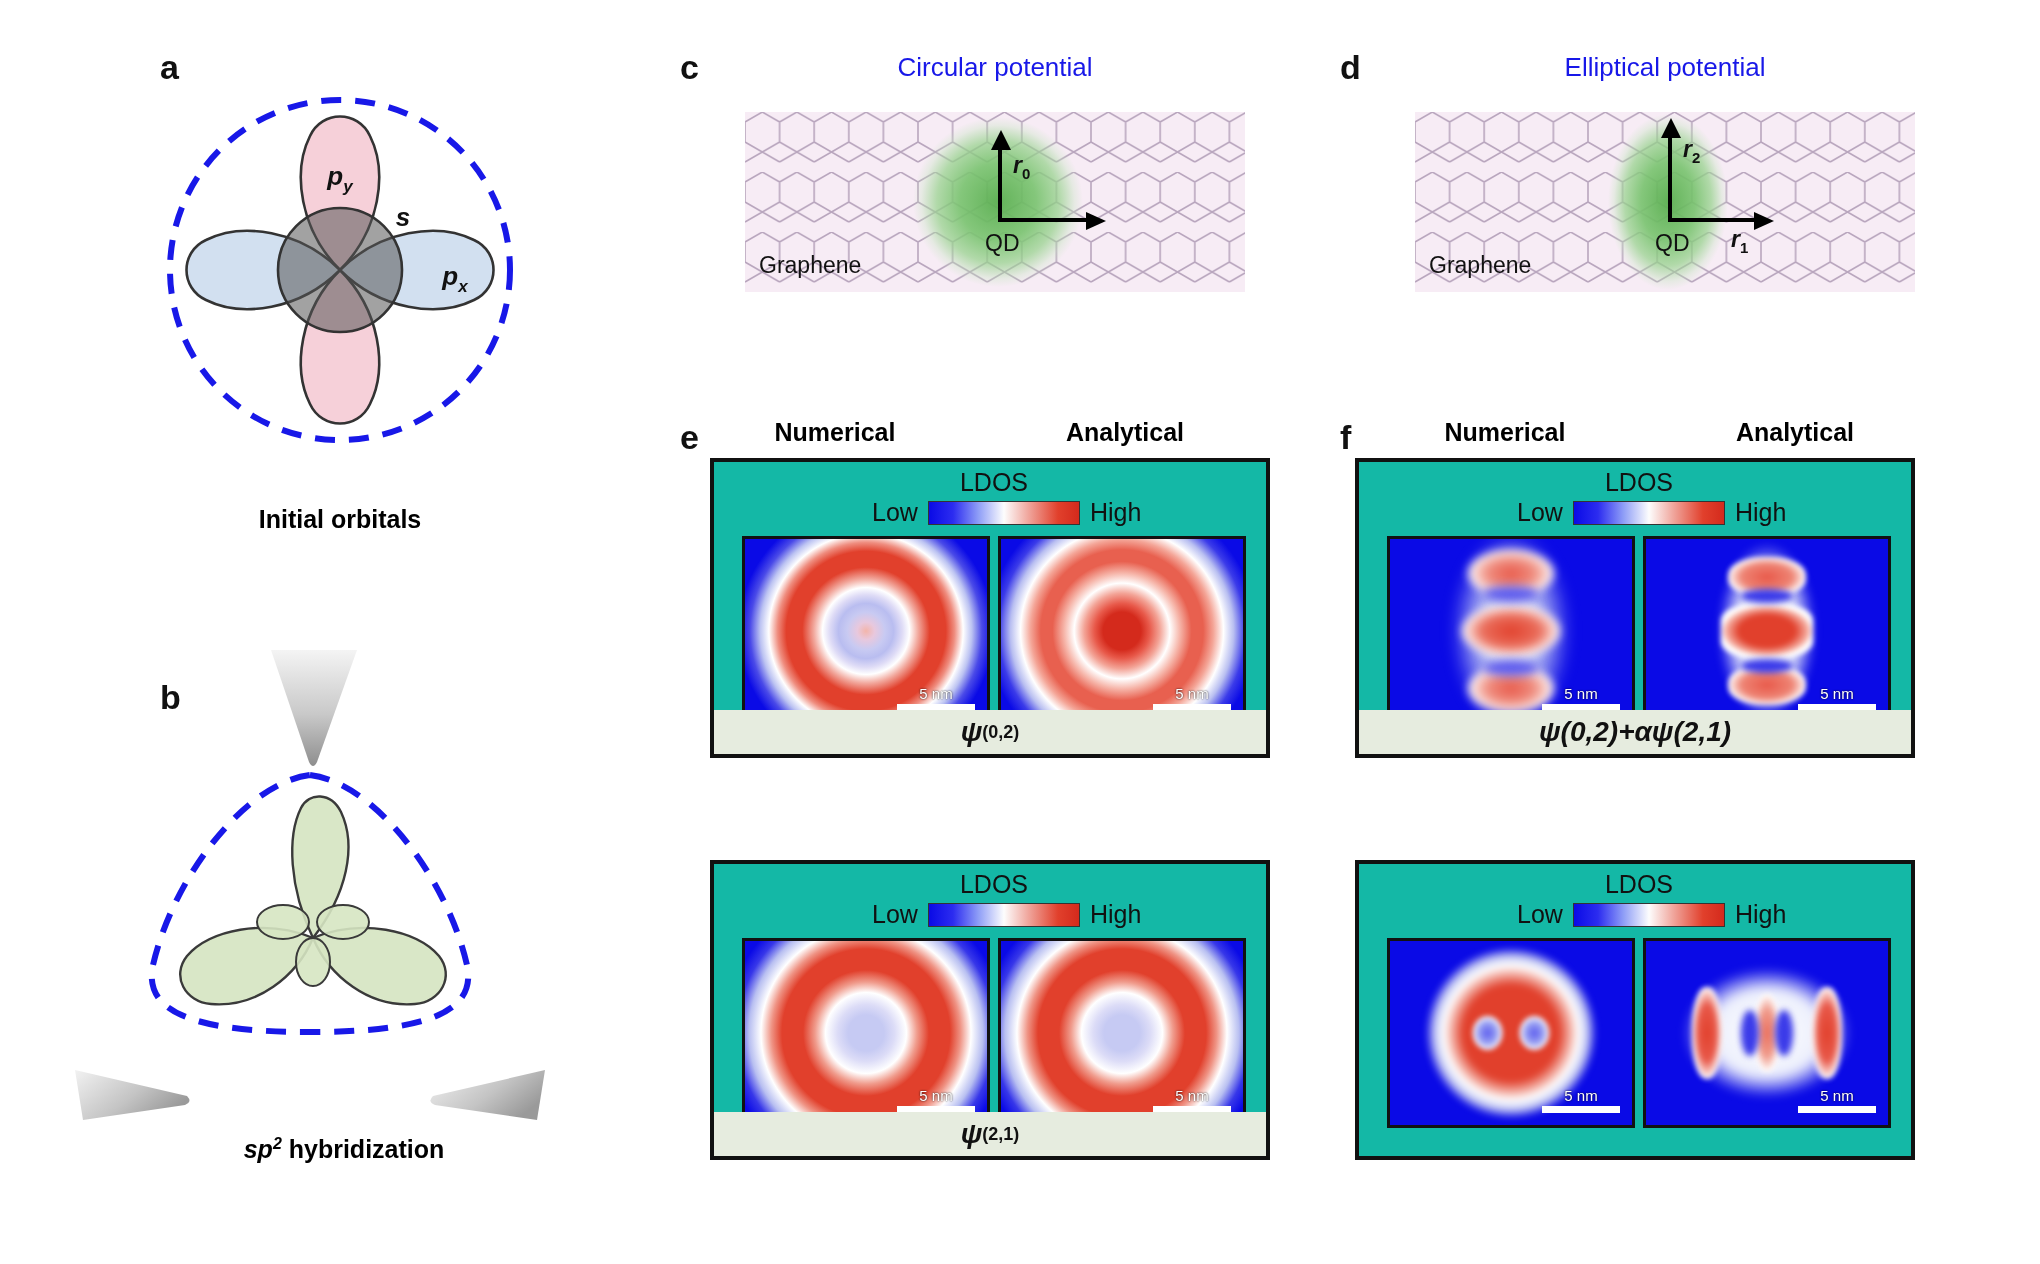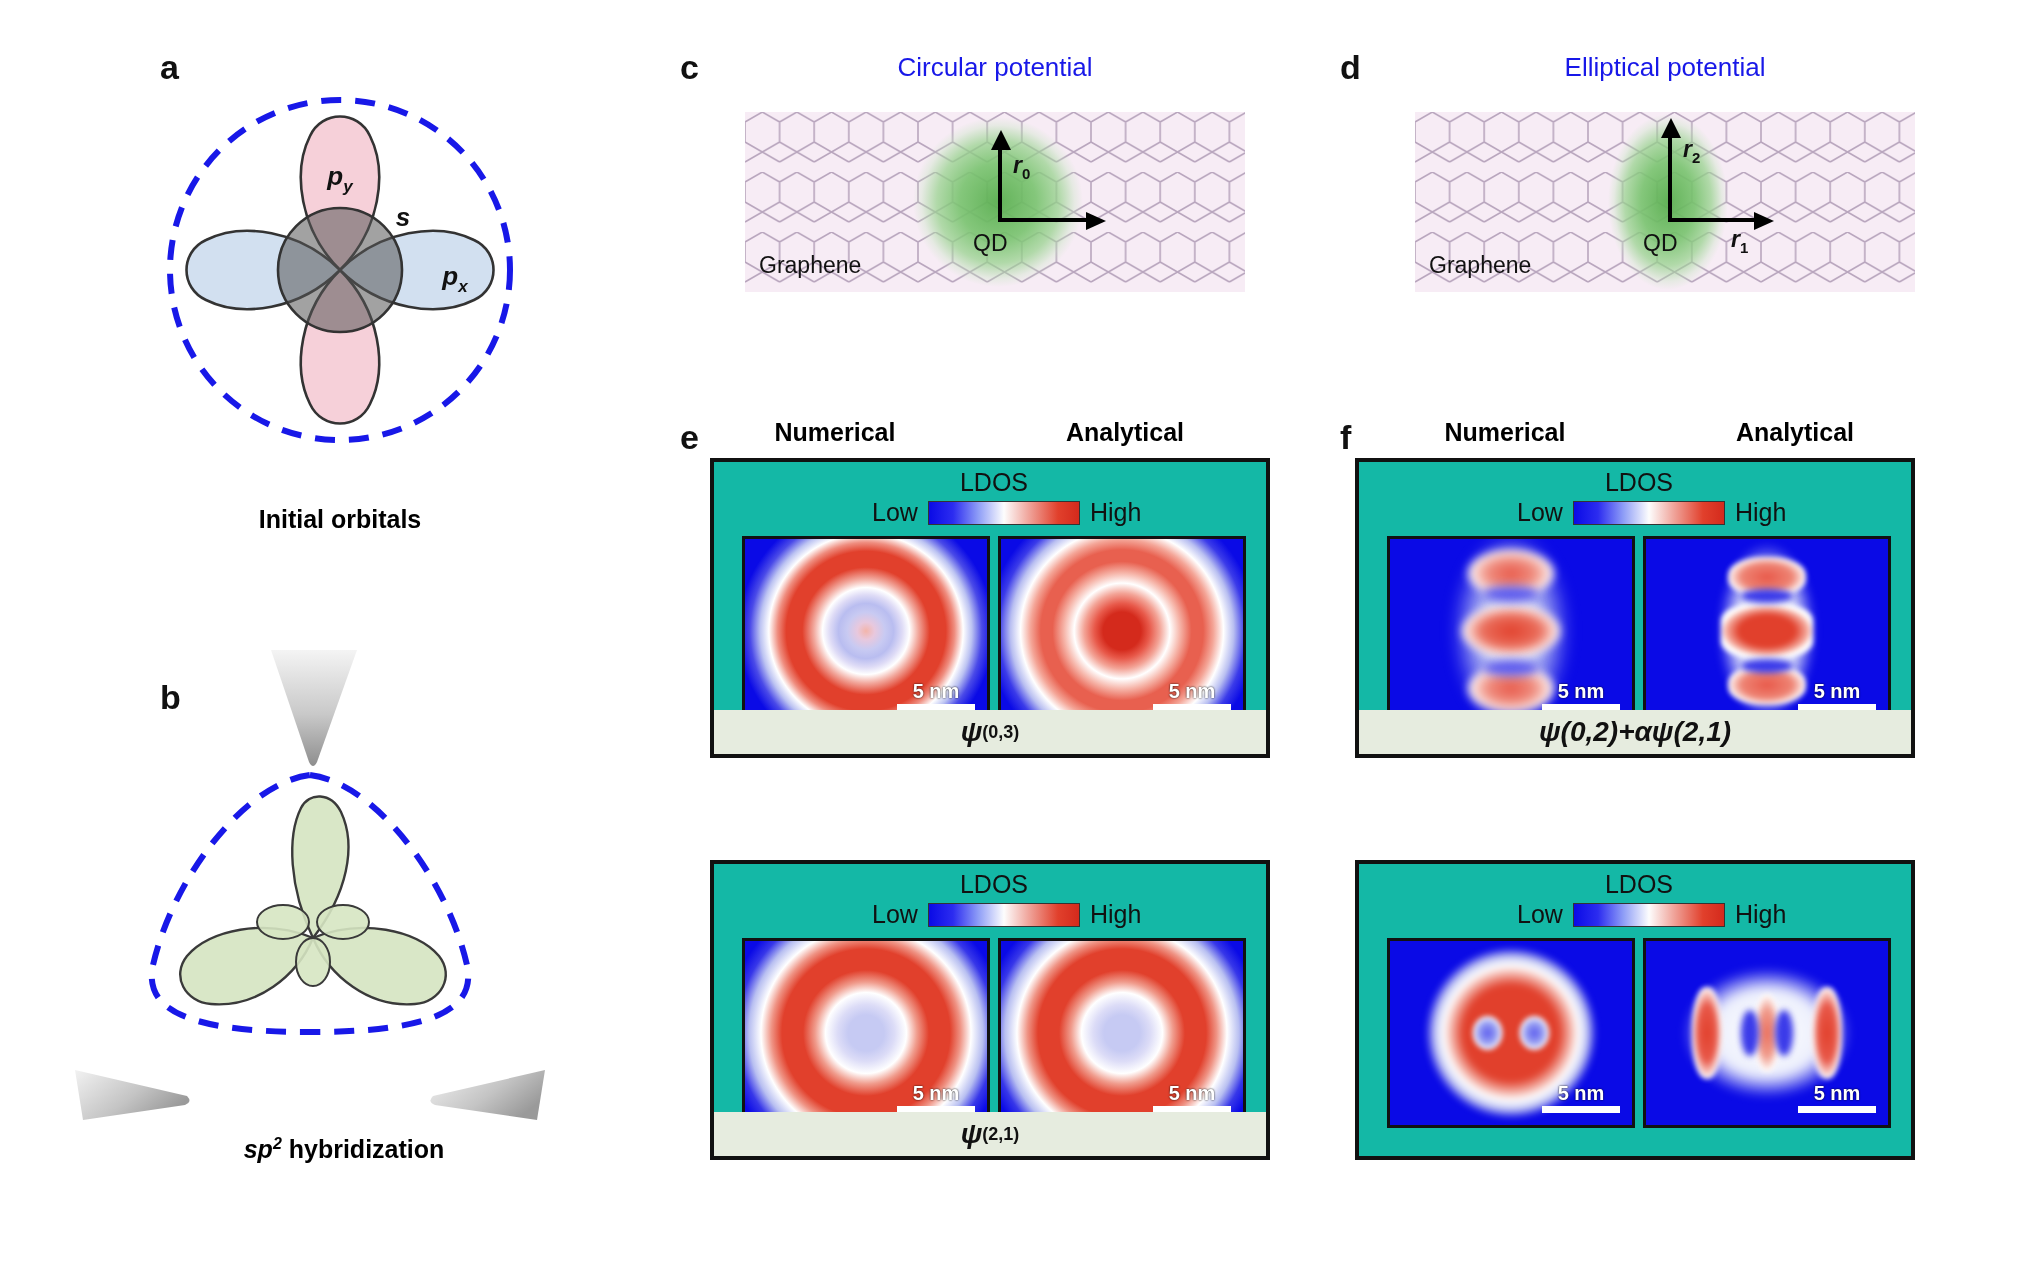--- a/index.html
+++ b/index.html
@@ -13,34 +13,34 @@
 
   
   .orbbox{position:absolute;}
   
   .lattice{position:absolute;background:#f7ecf5;overflow:hidden;}
   .hexgrid{position:absolute;inset:0;}
   .qd{position:absolute;border-radius:50%;
       background:radial-gradient(closest-side,rgba(90,175,80,.95) 0%,rgba(120,195,110,.9) 45%,rgba(150,210,140,.72) 72%,rgba(190,228,185,.30) 90%,rgba(210,235,205,0) 100%);}
   .axisline{position:absolute;background:#000;}
   .gtext{position:absolute;font-size:23px;color:#111;}
-  .qdtext{position:absolute;font-size:23px;color:#111;font-weight:400;}
+  .qdtext{position:absolute;font-size:23px;color:#111;font-weight:400;margin-left:12px;}
   .rlab{position:absolute;font-size:23px;font-style:italic;font-weight:bold;color:#111;}
   .rlab sub{font-size:15px;font-style:normal;font-weight:bold;}
 
   
   .card{position:absolute;border:4px solid #111;background:#14b8a6;box-sizing:border-box;}
   .cbwrap{position:absolute;display:flex;align-items:center;gap:10px;}
   .cbar{width:150px;height:22px;border:1px solid #333;
         background:linear-gradient(to right,#0a0ae6 0%,#2c2cf0 16%,#8f9ef7 33%,#fdfdfd 50%,#f0a79e 66%,#e1402c 86%,#d42a1c 100%);}
   .cblow,.cbhigh{font-size:25px;color:#111;text-align:right;}
   .cbtitle{position:absolute;font-size:25px;color:#111;text-align:center;}
   .ldos{position:absolute;border:3px solid #111;box-sizing:border-box;overflow:hidden;background:#0a0ae6;}
   .scalebar{position:absolute;right:12px;bottom:12px;text-align:center;color:#fff;}
-  .scalebar .txt{font-size:20px;line-height:1;text-shadow:0 0 2px #000;font-weight:bold;}
+  .scalebar .txt{font-size:15px;line-height:1;text-shadow:0 0 2px #000;}
   .scalebar .bar{height:7px;background:#fff;margin-top:3px;width:78px;}
   .psiband{position:absolute;left:0;right:0;background:#e6ecdf;border-top:0;
            text-align:center;font-weight:bold;font-size:28px;color:#111;
            display:flex;align-items:center;justify-content:center;}
   .psiband .sub{font-size:18px;vertical-align:-4px;font-weight:bold;}
   .it{font-style:italic;}
 </style>
 </head>
 <body>
 
@@ -190,21 +190,21 @@
               #d42a1c 0%, #d42a1c 13%, #e8594a 19%, #f3a396 26%, #ffffff 33%,
               #f6b5a9 40%, #e8604f 48%, #e8604f 56%, #f4a597 63%,
               #ffffff 70%, #b9bff1 77%, #3b3be9 85%, #0a0ae6 93%, #0a0ae6 100%);"></div>
       <div class="scalebar">
         <div class="txt">5 nm</div>
         <div class="bar"></div>
       </div>
     </div>
     <div class="psiband" style="bottom:0;height:44px;">
       <span style="font-style:italic">ψ</span>
-        <span class="sub">(0,3)</span>
+        <span class="sub">(0,2)</span>
     </div>
   </div>
 
   <div class="card" style="left:710px;top:860px;width:560px;height:300px;">
     <div class="cbtitle" style="left:0;top:6px;width:560px;">LDOS</div>
     <div class="cbwrap" style="left:158px;top:36px;">
       <span class="cblow">Low</span>
       <div class="cbar"></div>
       <span class="cbhigh">High</span>
     </div>

